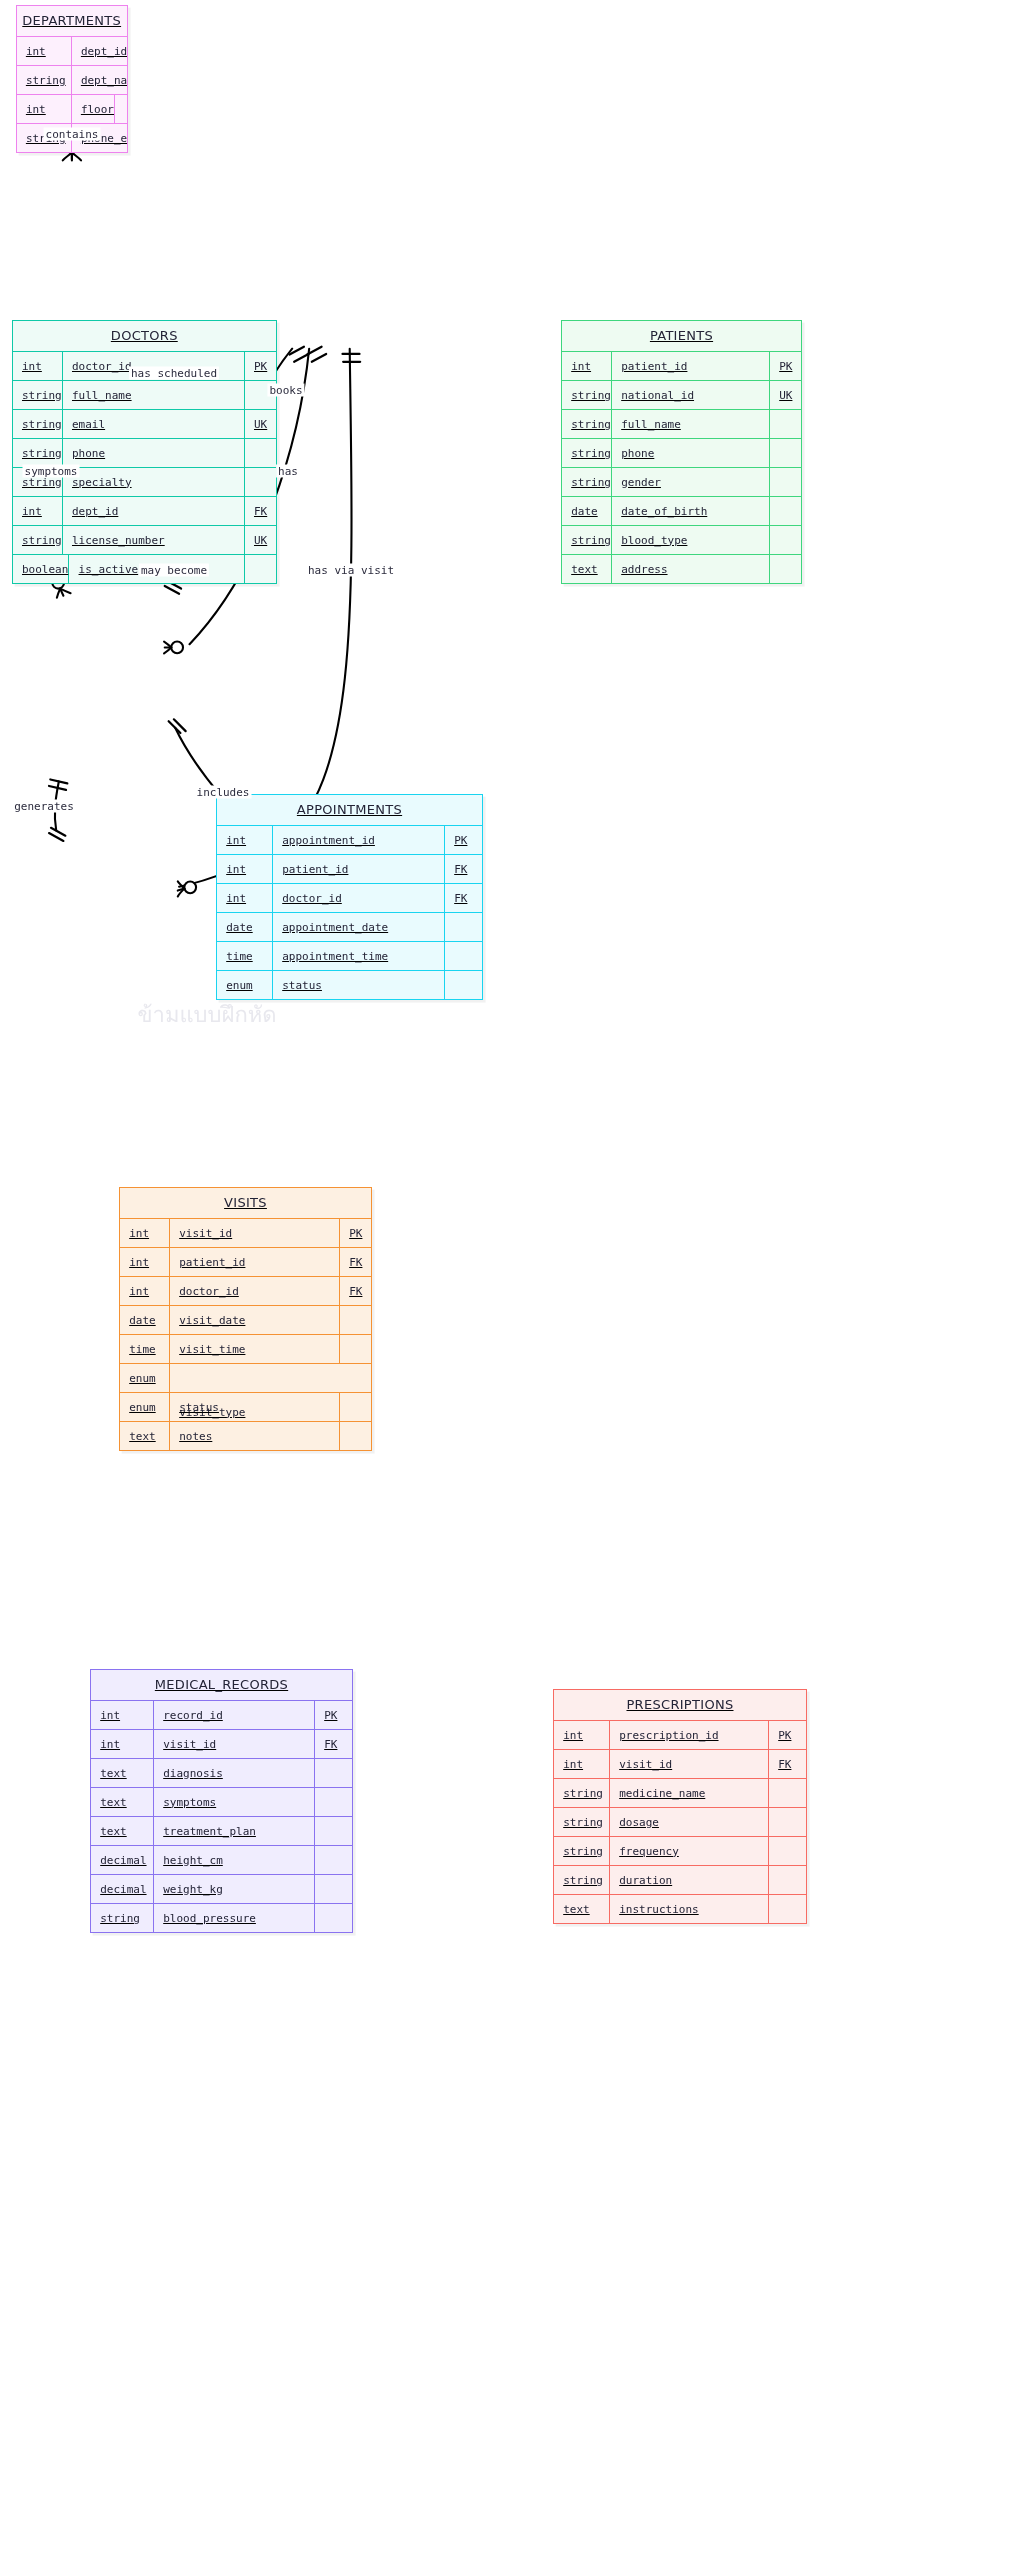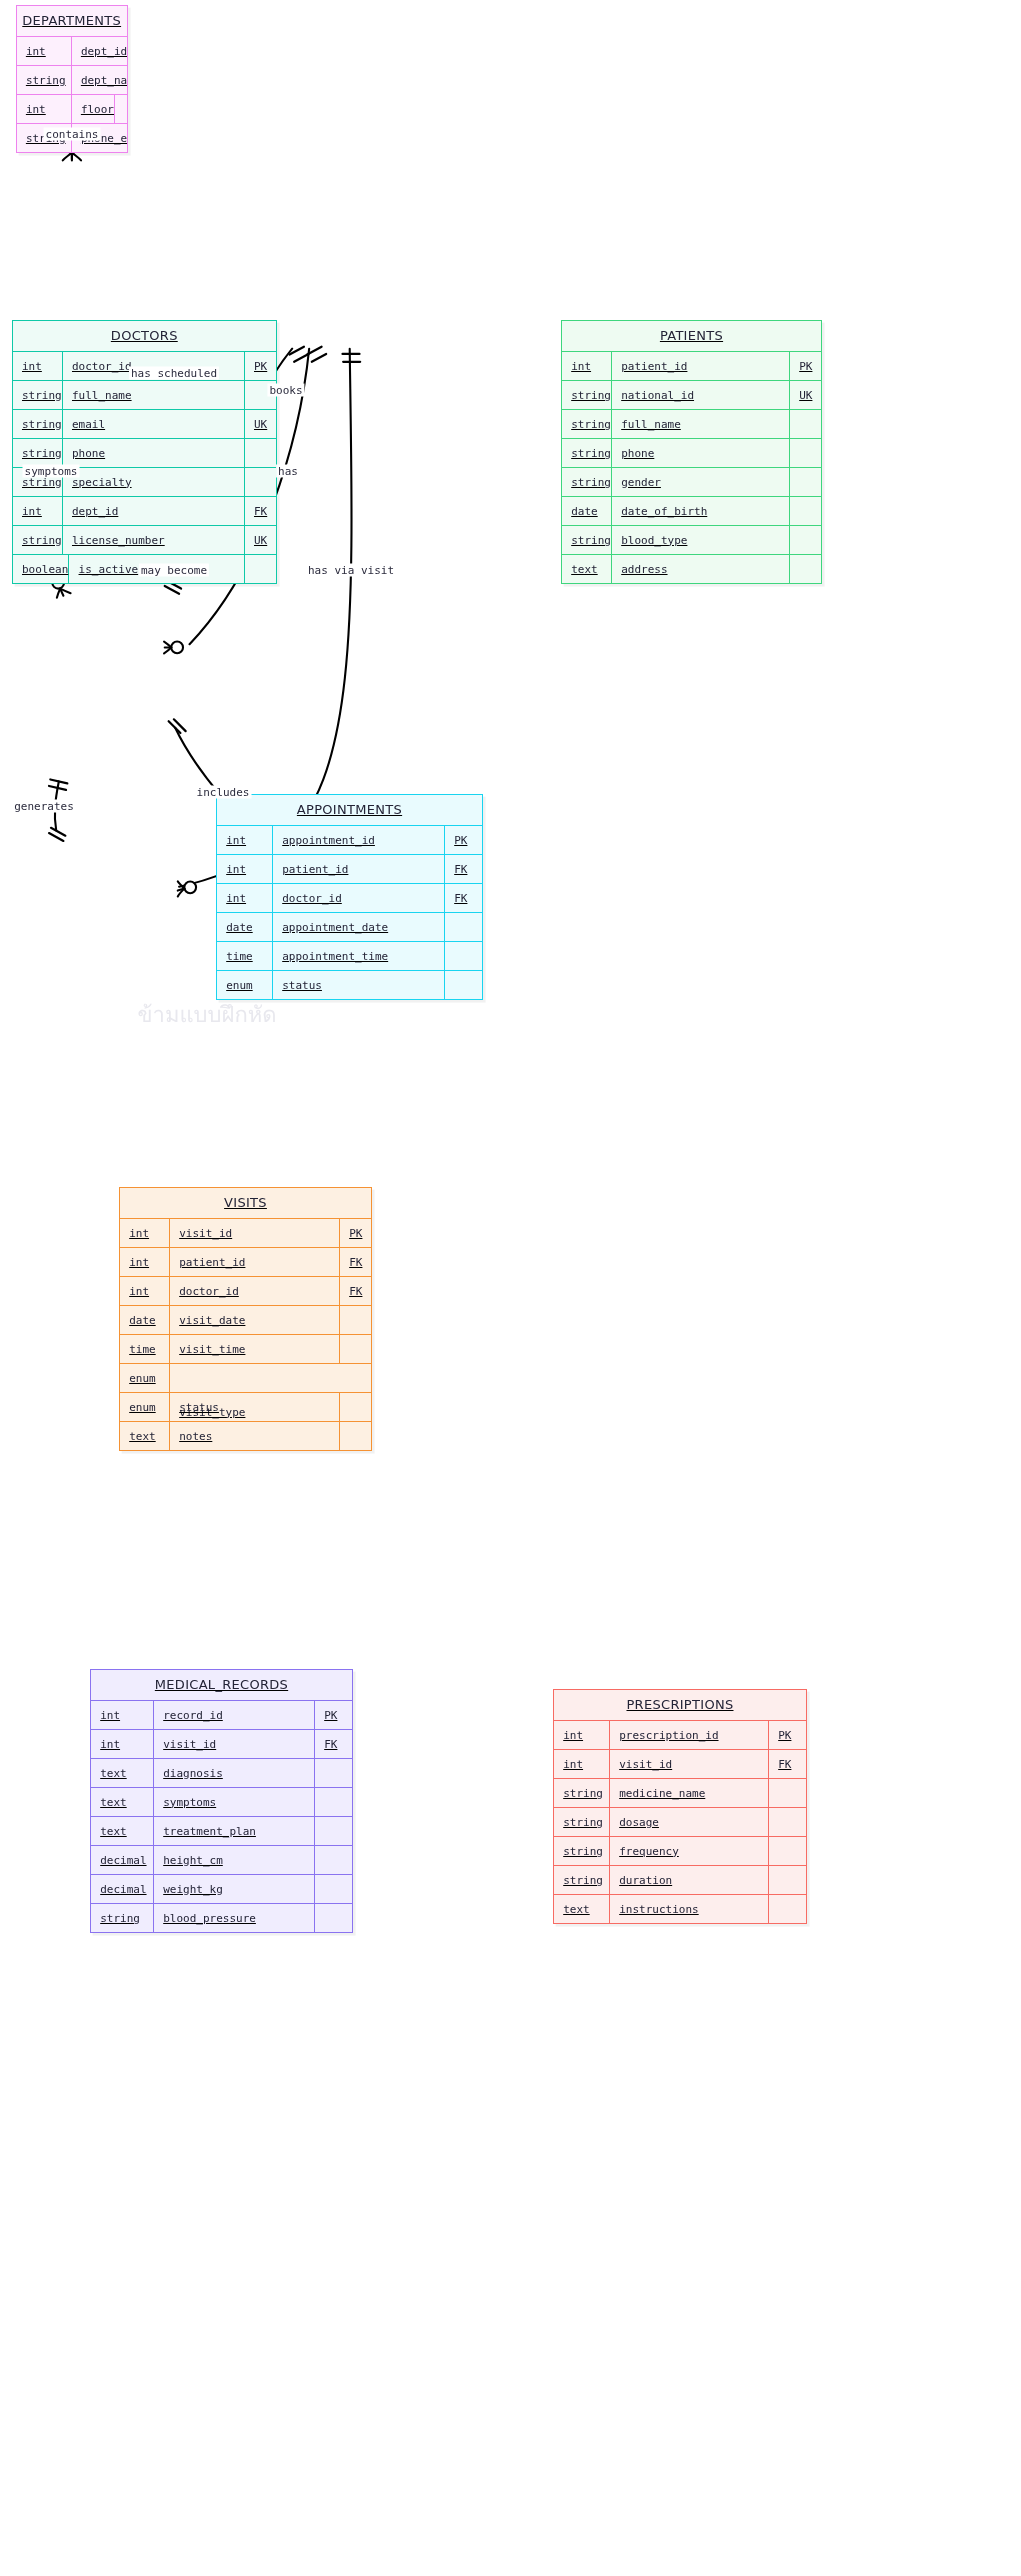--- a/index.html
+++ b/index.html
@@ -242,21 +242,21 @@
       <div class="attr-cell c-name" style="border-right-color:#0fc9a8;">license_number</div>
       <div class="attr-cell c-key">UK</div>
     </div>
     <div class="attr-row" style="border-top-color:#0fc9a8;">
       <div class="attr-cell c-type" style="border-right-color:#0fc9a8;">boolean</div>
       <div class="attr-cell c-name" style="border-right-color:#0fc9a8;">is_active</div>
       <div class="attr-cell c-key"></div>
     </div>
   </div>
 
-  <div class="entity w-type-76" style="left:561px; top:320px; width:261px; border-color:#3ed67e; background:#eefbf2;">
+  <div class="entity w-type-76" style="left:561px; top:320px; width:241px; border-color:#3ed67e; background:#eefbf2;">
     <div class="entity-title">PATIENTS</div>
     <div class="attr-row" style="border-top-color:#3ed67e;">
       <div class="attr-cell c-type" style="border-right-color:#3ed67e;">int</div>
       <div class="attr-cell c-name" style="border-right-color:#3ed67e;">patient_id</div>
       <div class="attr-cell c-key">PK</div>
     </div>
     <div class="attr-row" style="border-top-color:#3ed67e;">
       <div class="attr-cell c-type" style="border-right-color:#3ed67e;">string</div>
       <div class="attr-cell c-name" style="border-right-color:#3ed67e;">national_id</div>
       <div class="attr-cell c-key">UK</div>

